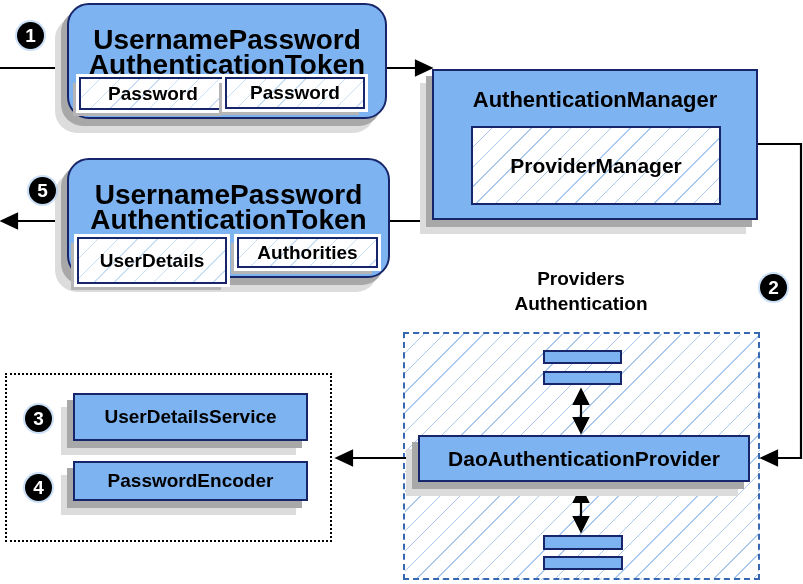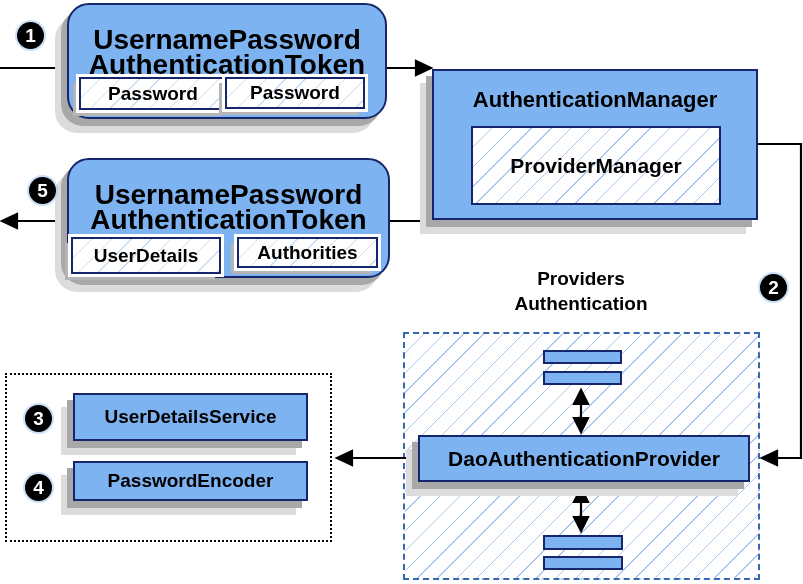--- a/index.html
+++ b/index.html
@@ -107,21 +107,21 @@
     </div>
     <div class="field" style="left:10px;top:72px;width:148px;height:33px">Password</div>
     <div class="field" style="left:156px;top:72px;width:140px;height:32px">Password</div>
   </div>
 
   <div class="node blue token" style="left:67px;top:158px;width:323px;height:120px">
     <div class="title">
       <div>UsernamePassword</div>
       <div>AuthenticationToken</div>
     </div>
-    <div class="field" style="left:2px;top:77px;width:150px;height:37px">UserDetails</div>
+    <div class="field" style="left:8px;top:77px;width:150px;height:47px">UserDetails</div>
     <div class="field" style="left:168px;top:77px;width:141px;height:31px">Authorities</div>
   </div>
 
   <div class="node blue" style="left:432px;top:69px;width:326px;height:151px">
     <div style="text-align:center;margin-top:16px;font-size:22px">AuthenticationManager</div>
     <div class="hatch-inner" style="left:37px;top:55px;width:250px;height:79px">ProviderManager</div>
   </div>
 
   <div class="group-label" style="left:456px;top:266px;width:250px">
     <div>Providers</div>

